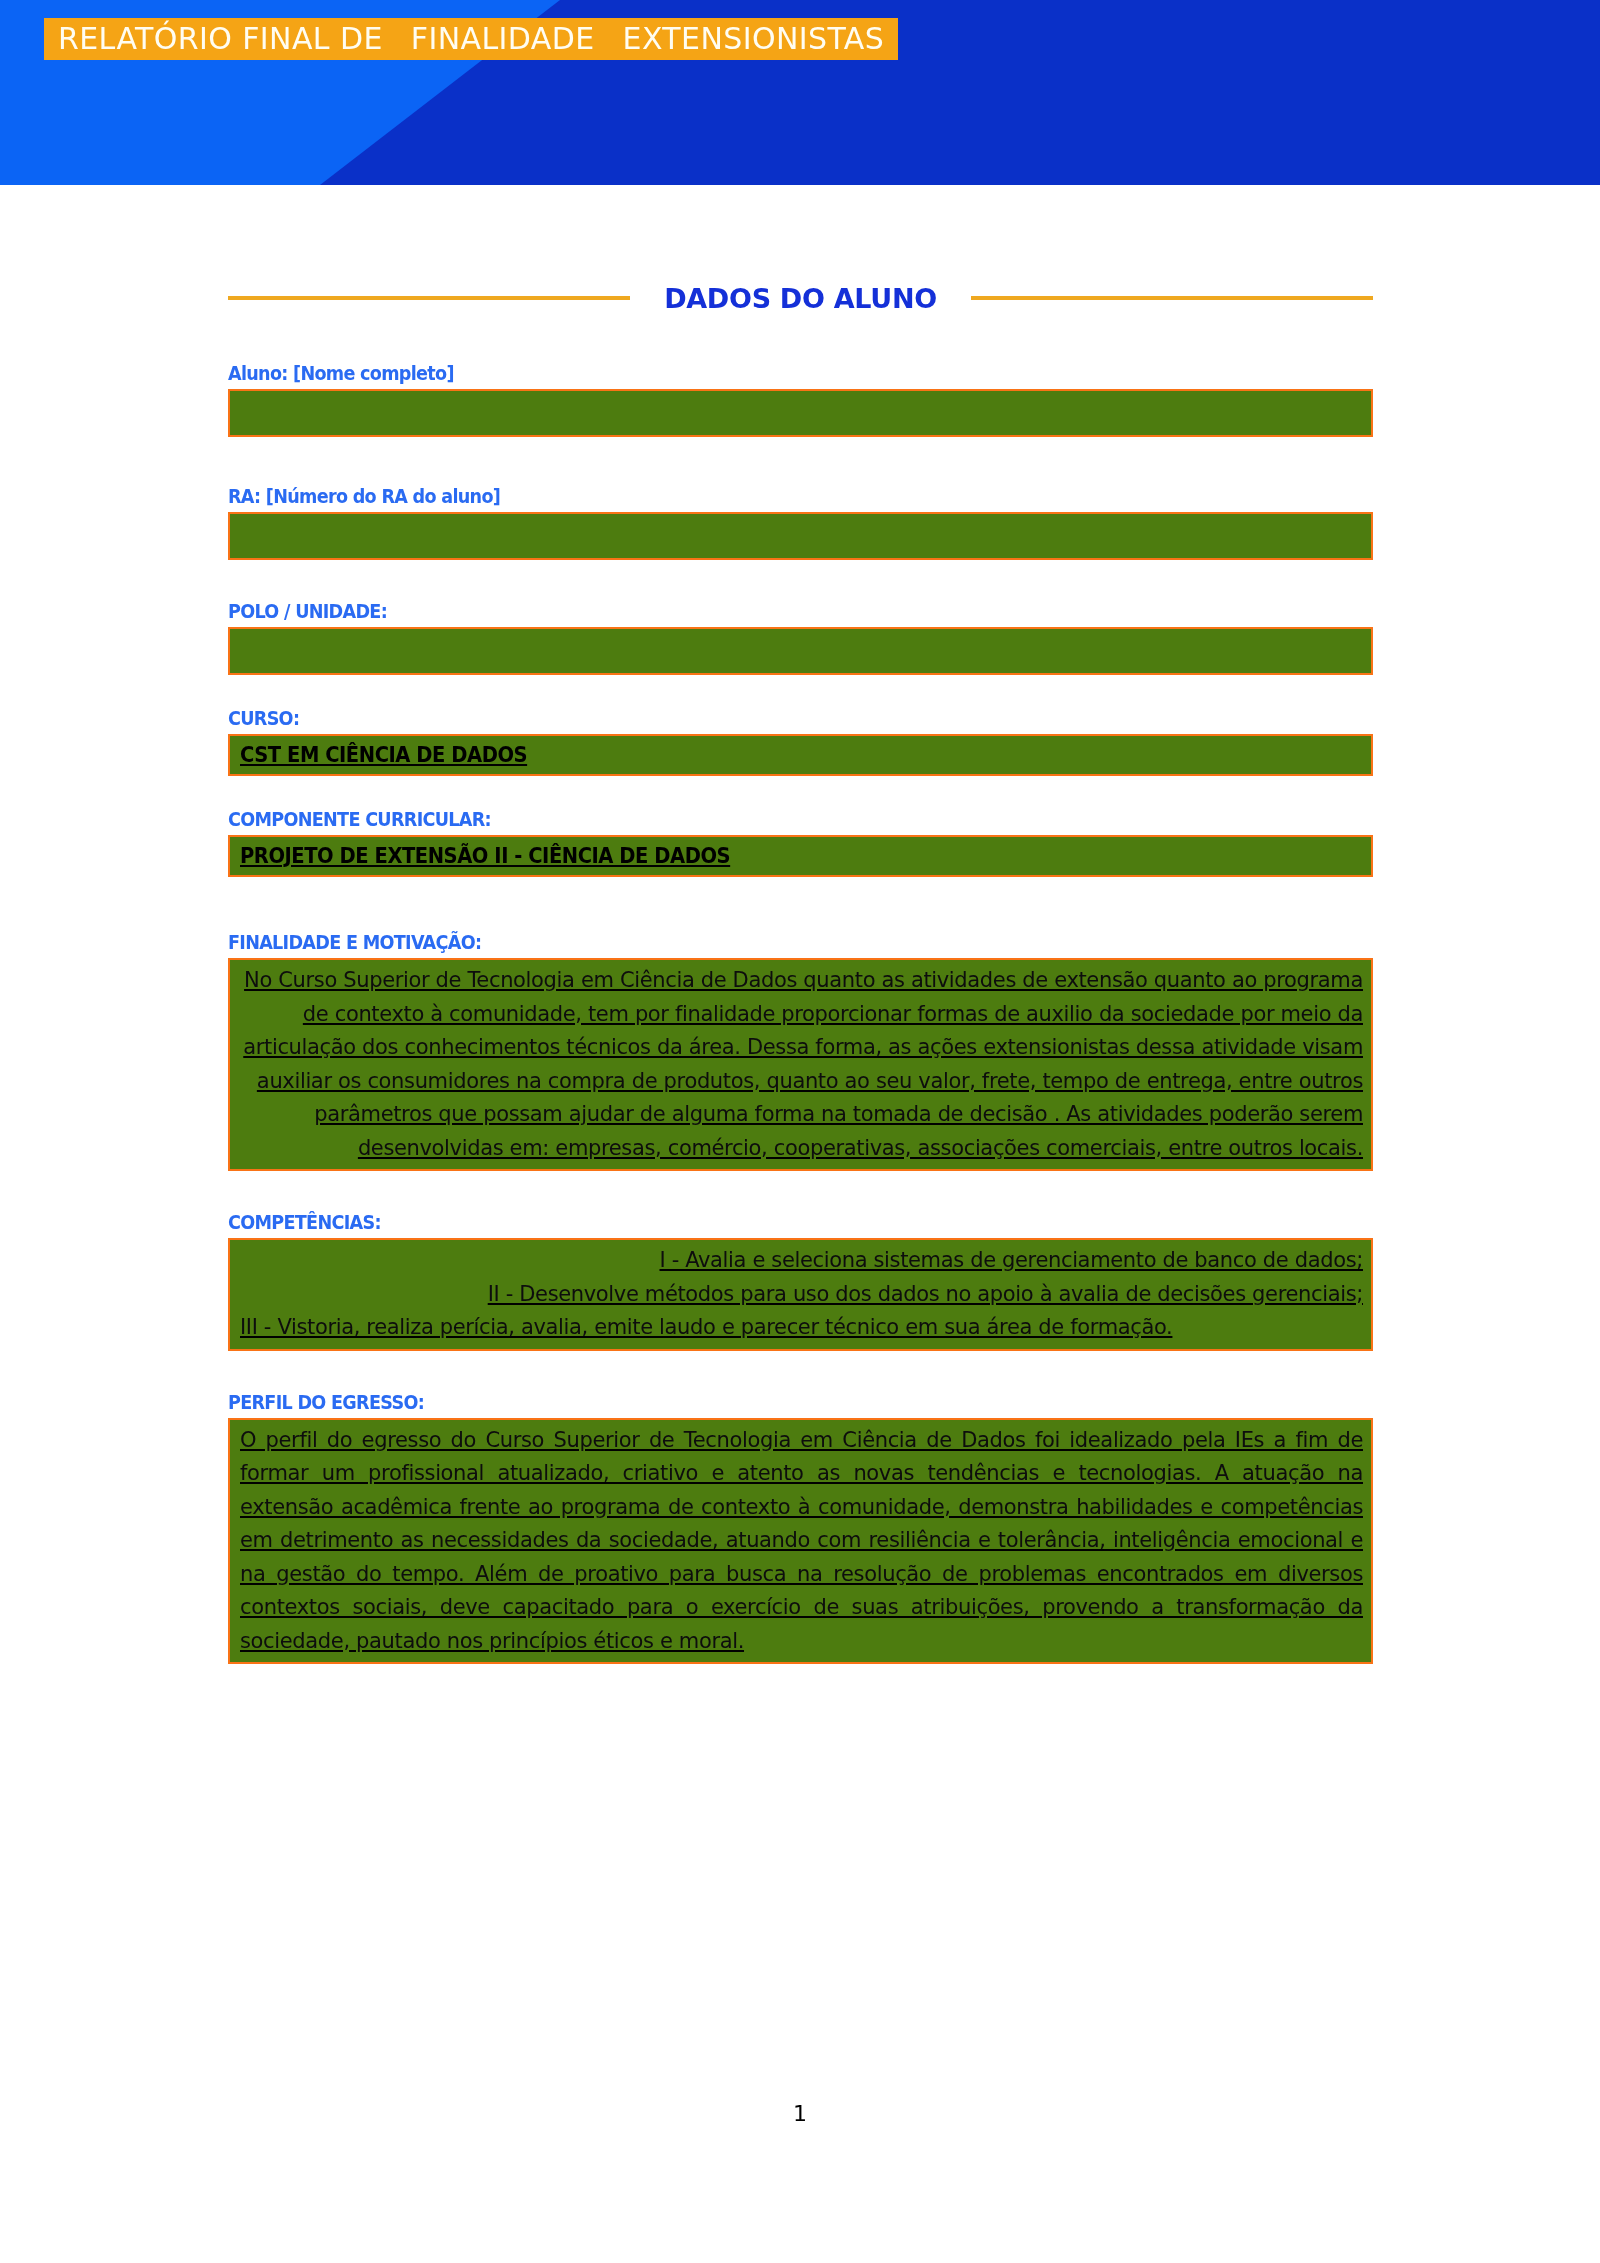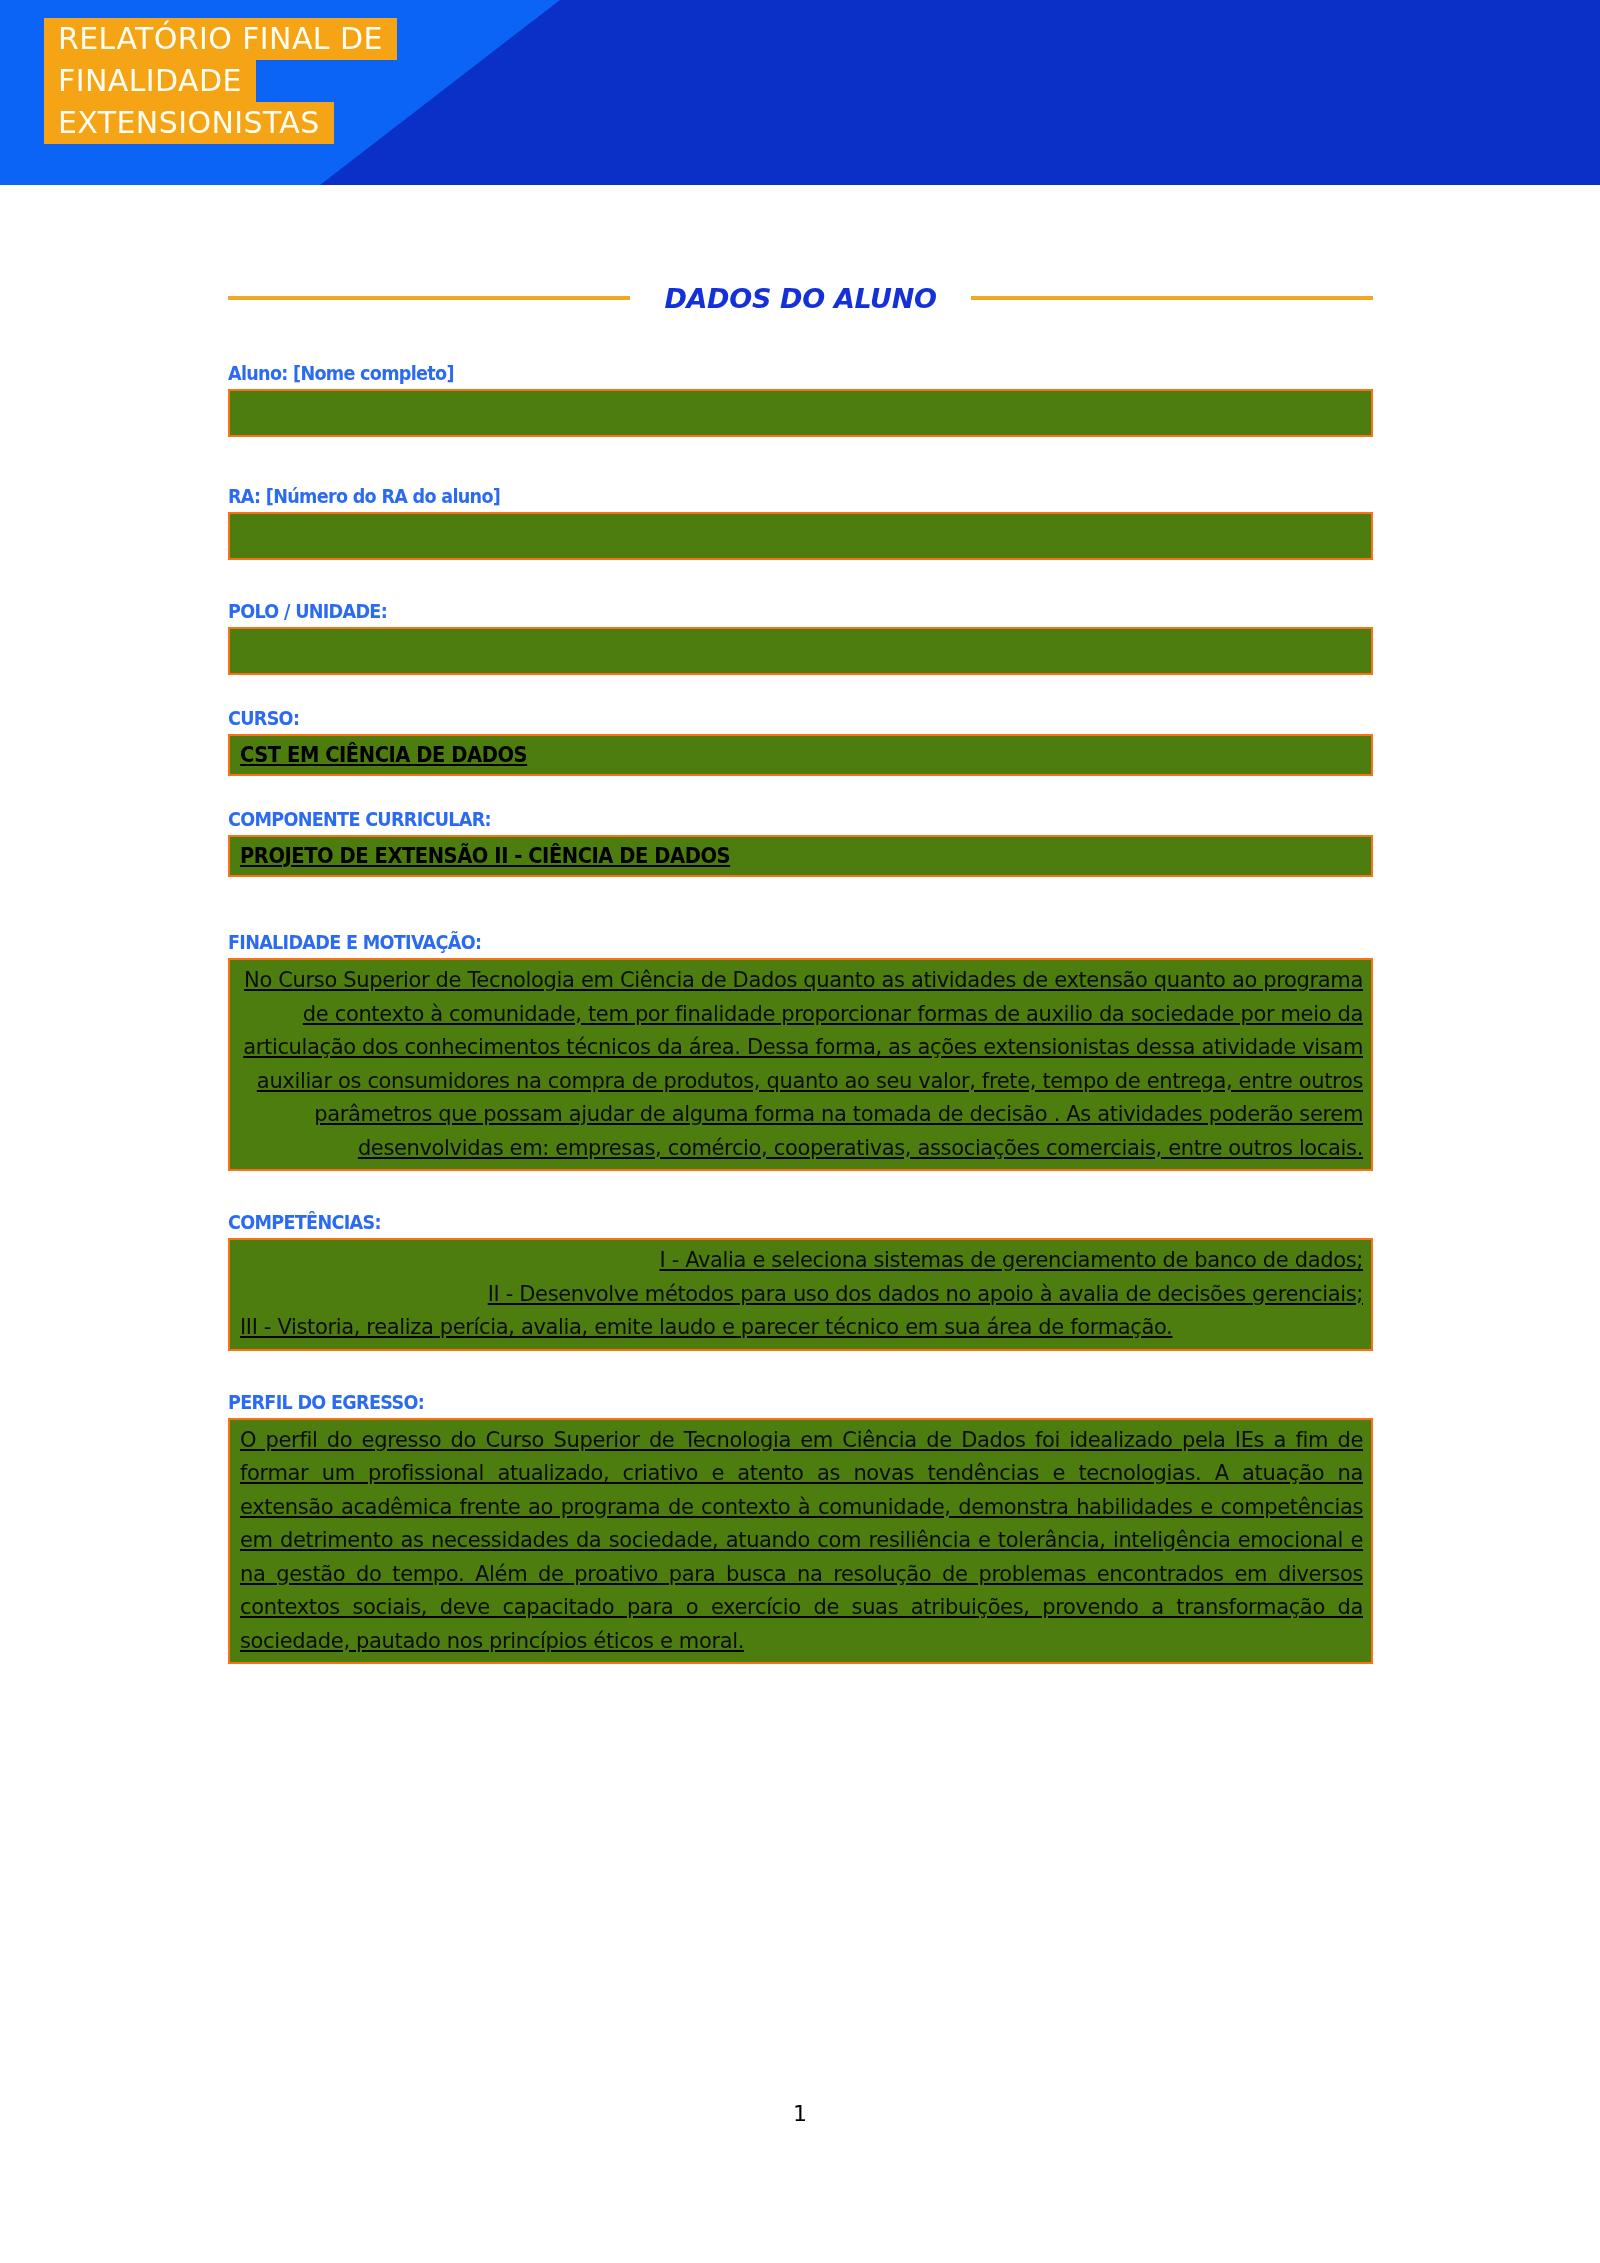--- a/index.html
+++ b/index.html
@@ -35,21 +35,21 @@
     height: 185px;
     background: #0B64F5;
     clip-path: polygon(0 0, 560px 0, 320px 185px, 0 185px);
   }
 
   #banner-title-block {
     position: absolute;
     left: 44px;
     top: 18px;
     display: flex;
-    flex-direction: column;
+    flex-direction: row;
     align-items: flex-start;
     gap: 0px;
   }
 
   .banner-line {
     background: #F5A415;
     color: #FFFDF2;
     font-family: "DejaVu Sans", sans-serif;
     font-size: 30px;
     font-weight: 400;
@@ -74,21 +74,20 @@
   #section-title-row {
     position: absolute;
     left: 228px;
     top: 90px;
     width: 1145px;
     height: 46px;
     display: flex;
     align-items: center;
     justify-content: flex-start;
     gap: 0;
-    font-style: italic;
   }
 
   .title-rule {
     height: 4px;
     background: #EFA820;
     flex: 1 1 auto;
   }
 
   #section-title {
     font-family: "DejaVu Sans", sans-serif;

